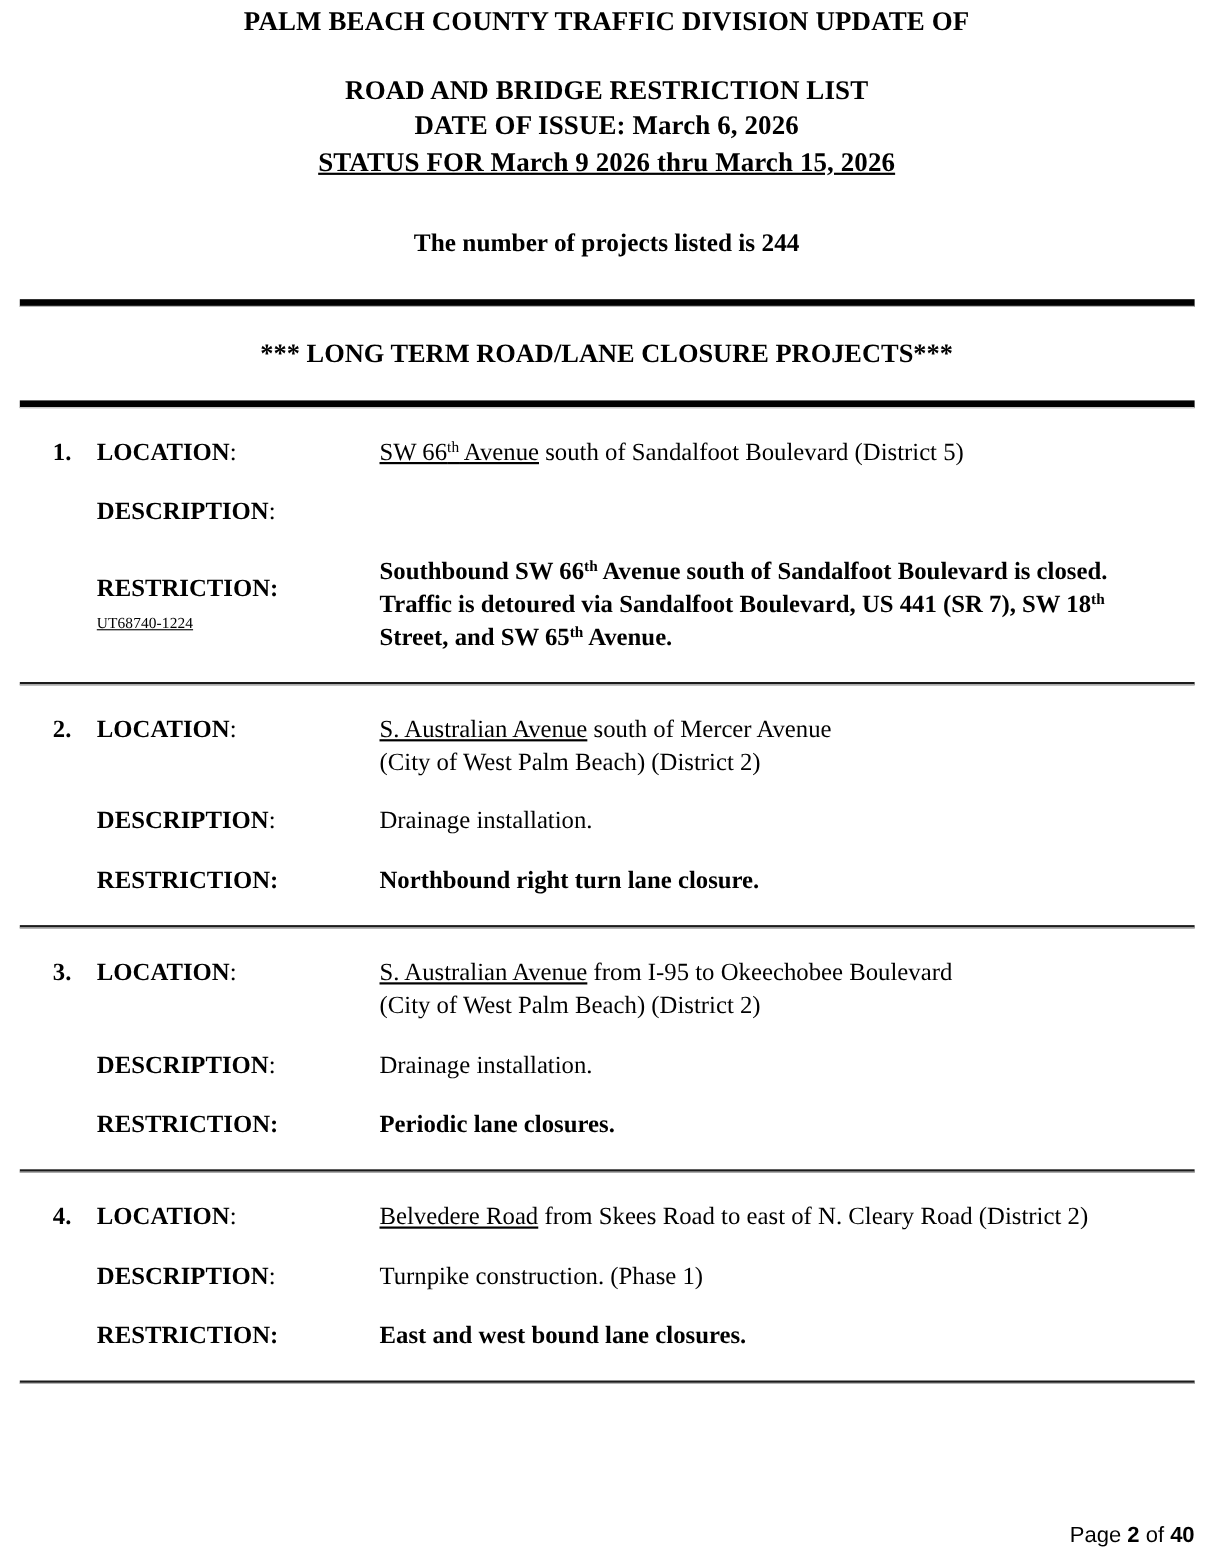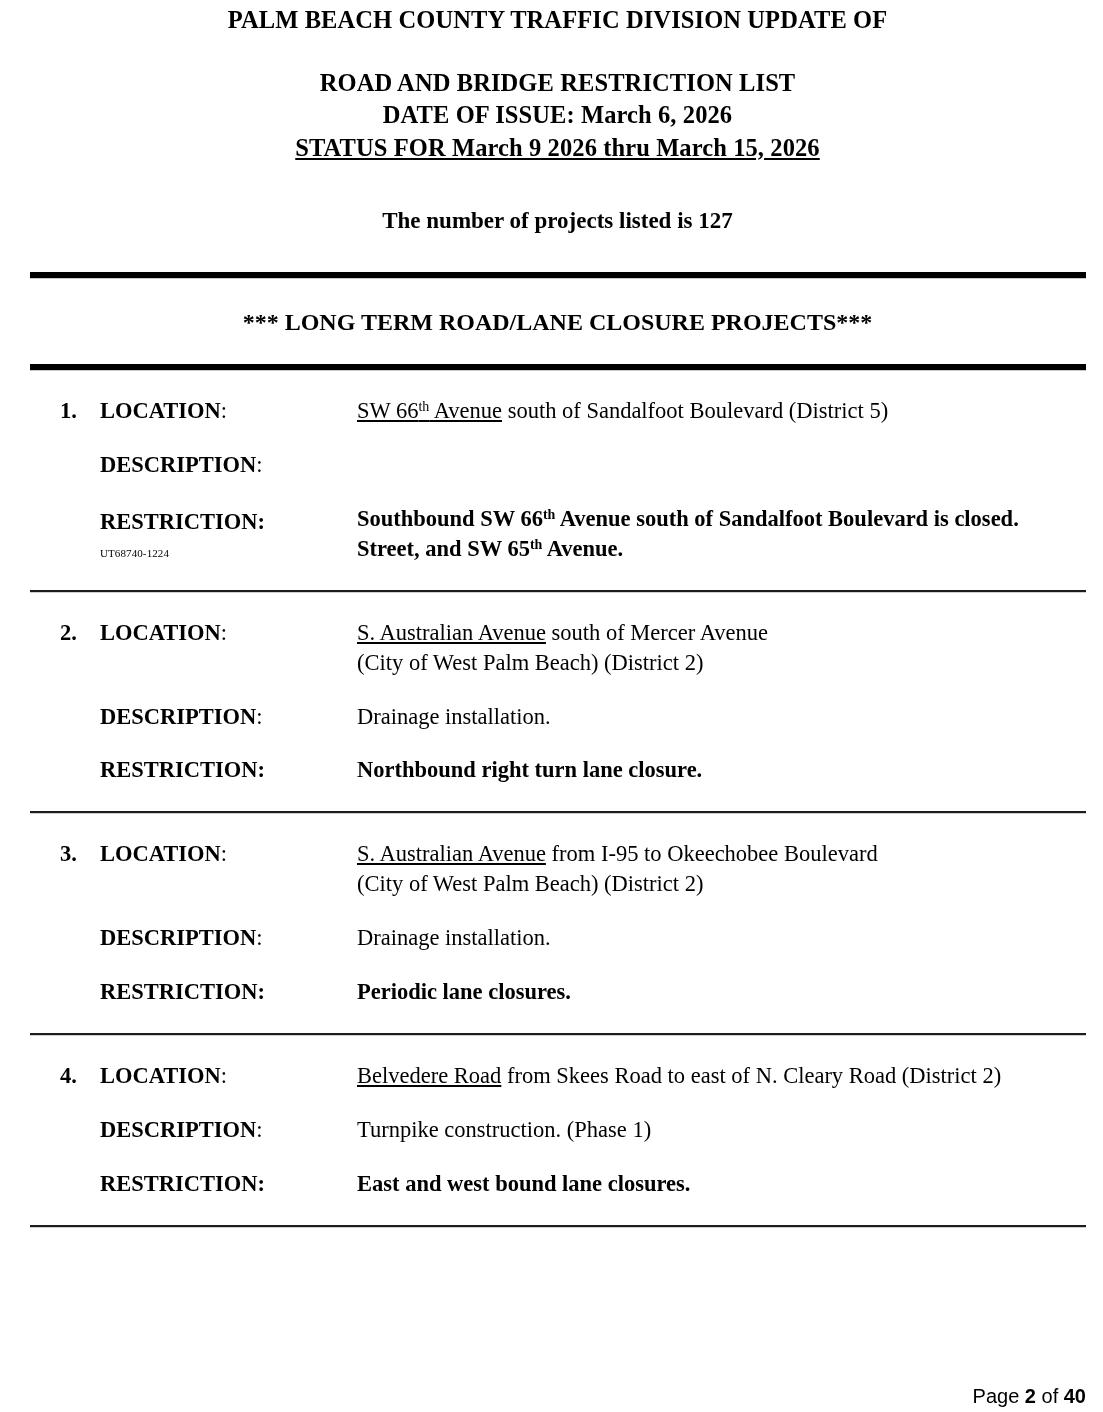--- a/index.html
+++ b/index.html
@@ -13,21 +13,20 @@
     color: #000000;
   }
   .page {
     position: relative;
     width: 1103px;
     height: 1412px;
     margin: 0 auto;
     background: #ffffff;
     box-sizing: border-box;
     overflow: hidden;
-    padding-left: 12px;
   }
 
   
   .doc-header {
     padding-top: 8px;
     text-align: center;
   }
   .doc-header .hline {
     font-weight: bold;
     font-size: 24.5px;
@@ -111,24 +110,25 @@
     font-weight: bold;
     font-size: 22.5px;
     line-height: 1.33;
   }
   .label-col .lbl-colon-light {
     font-weight: normal;
   }
   .proj-code {
     display: block;
     font-weight: normal;
-    font-size: 11px;
+    font-size: 14px;
     line-height: 1.2;
     margin-top: 10px;
     letter-spacing: 0.1px;
+    text-decoration: underline;
   }
 
   .value-col {
     flex: 1 1 auto;
     font-size: 22.5px;
     line-height: 1.33;
     margin-left: 27px;
   }
   .value-col.bold {
     font-weight: bold;
@@ -157,21 +157,21 @@
 </head>
 <body>
 
 <div class="page">
 
   <div class="doc-header">
     <div class="hline title-main">PALM BEACH COUNTY TRAFFIC DIVISION UPDATE OF</div>
     <div class="hline title-sub1">ROAD AND BRIDGE RESTRICTION LIST</div>
     <div class="hline title-sub2">DATE OF ISSUE: March 6, 2026</div>
     <div class="hline title-sub3">STATUS FOR March 9 2026 thru March 15, 2026</div>
-    <div class="projects-count">The number of projects listed is 127</div>
+    <div class="projects-count">The number of projects listed is 244</div>
   </div>
 
   <div class="rule-gap-1"></div>
   <div class="rule-wrap">
     <div class="rule-heavy"></div>
   </div>
 
   <div class="section-heading">*** LONG TERM ROAD/LANE CLOSURE PROJECTS***</div>
 
   <div class="rule-wrap">
@@ -190,20 +190,21 @@
           </div>
           <div class="row">
             <div class="num-col empty">1.</div>
             <div class="label-col">DESCRIPTION<span class="lbl-colon-light">:</span></div>
           </div>
           <div class="row">
             <div class="num-col empty">1.</div>
             <div class="label-col">RESTRICTION:<span class="proj-code">UT68740-1224</span></div>
             <div class="value-col bold">
               <span class="line">Southbound SW 66<sup>th</sup> Avenue south of Sandalfoot Boulevard is closed.</span>
+              <span class="line">Traffic is detoured via Sandalfoot Boulevard, US 441 (SR 7), SW 18<sup>th</sup></span>
               <span class="line">Street, and SW 65<sup>th</sup> Avenue.</span>
             </div>
           </div>
         </div>
         <div class="rule-wrap">
           <div class="rule-thin"></div>
         </div>
       </div>
       <div class="entry">
         <div class="entry-inner">

